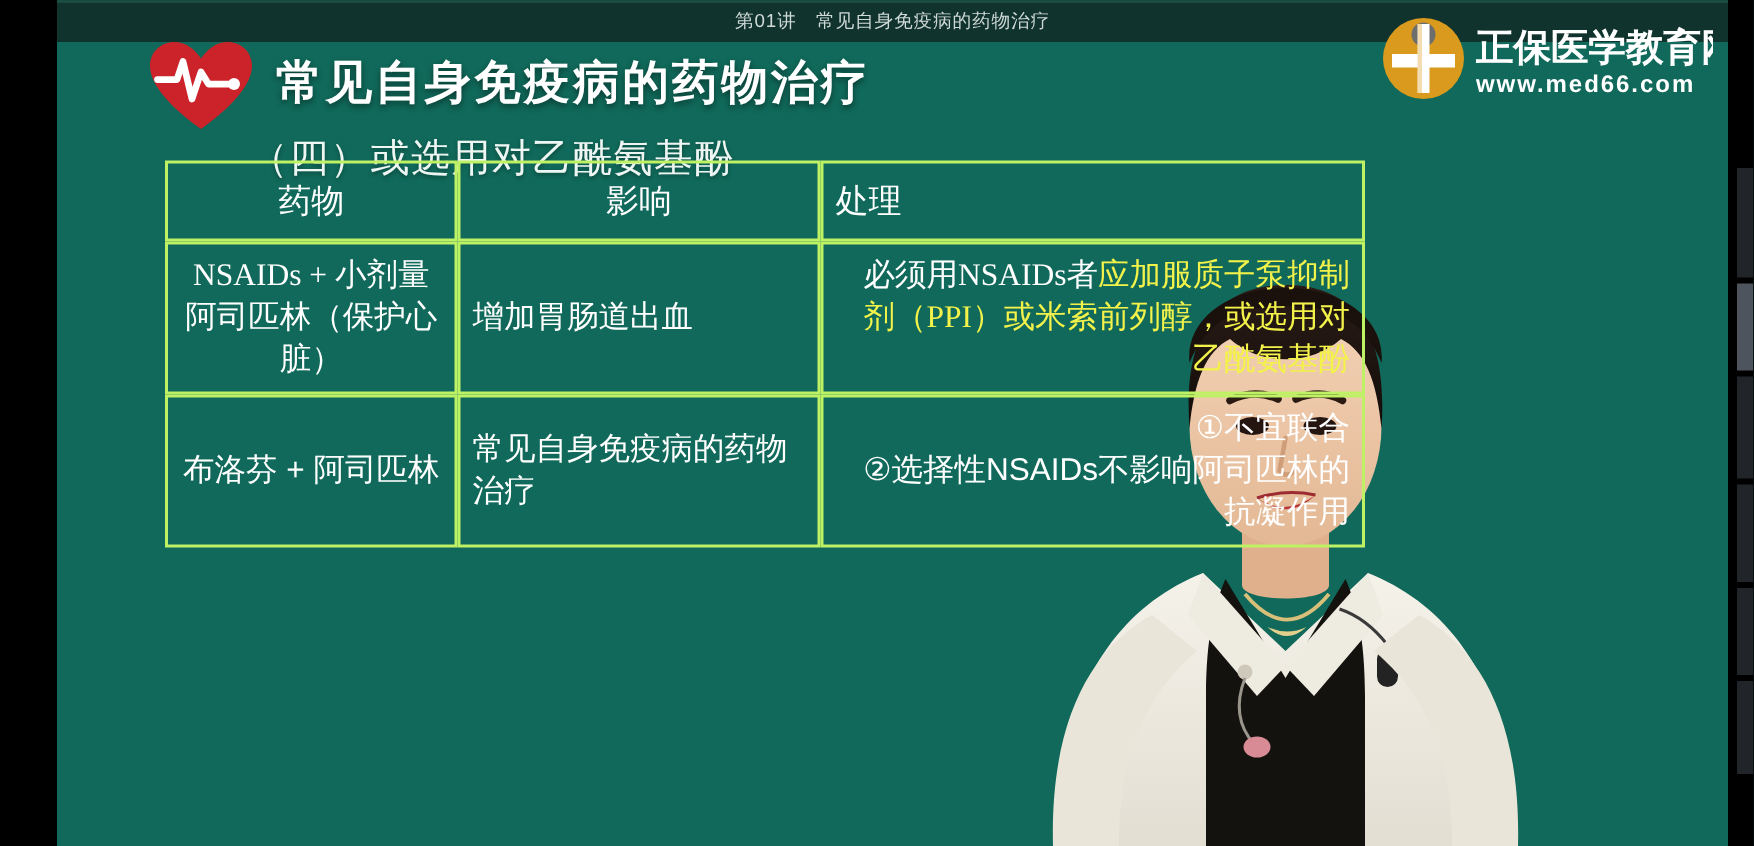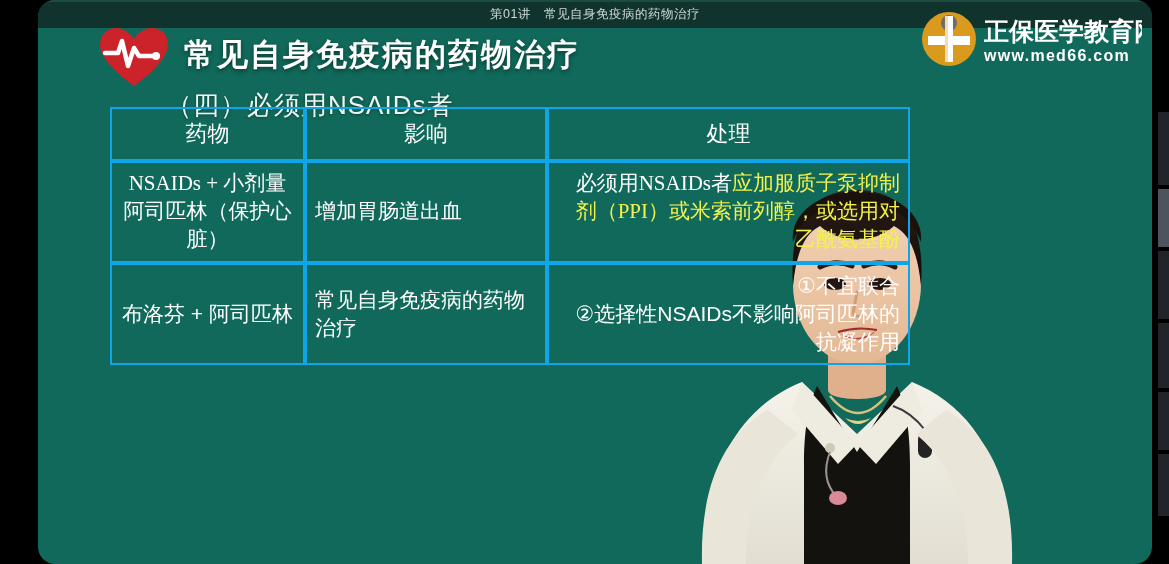--- a/index.html
+++ b/index.html
@@ -1,21 +1,21 @@
 <!DOCTYPE html>
 <html><head>
 <meta charset="utf-8">
 <style>
   html,body{margin:0;padding:0;background:#000;}
   body{width:1169px;height:564px;overflow:hidden;font-family:"Liberation Sans","DejaVu Sans",sans-serif;}
 
   #screen{position:relative;width:1169px;height:564px;background:#000;overflow:hidden;}
 
   
-  #stage{position:absolute;left:38px;top:0;width:1114px;height:564px;background:#10695a;overflow:hidden;border-radius:17px;}
+  #stage{position:absolute;left:38px;top:0;width:1114px;height:564px;background:#10695a;overflow:hidden;}
 
   
   #topbar{position:absolute;left:0;top:0;width:100%;height:28px;background:#11332e;}
   #topbar .tb-title{
     position:absolute;left:0;right:0;top:0;height:28px;line-height:28px;
     text-align:center;color:#cfd9d6;font-size:12.5px;letter-spacing:.5px;
   }
   #topbar .tb-accent{position:absolute;left:0;right:0;top:0;height:2px;background:#1b4c42;}
 
   
@@ -38,21 +38,21 @@
     text-shadow:0 1px 3px rgba(0,0,0,.35);
   }
 
   
   #tbl{
     position:absolute;left:72px;top:107px;width:740px;
     border-collapse:separate;border-spacing:0;
     table-layout:fixed;
   }
   #tbl td{
-    border:2px solid #0ea5e9;
+    border:2px solid #bef264;
     padding:6px 8px;
     color:#ffffff;
     font-size:21px;
     line-height:1.33;
     vertical-align:middle;
     background:transparent;
   }
   #tbl td.hd{text-align:center;height:38px;font-size:22px;}
   #tbl td.c1{width:175px;text-align:center;}
   #tbl td.c2{width:222px;}
@@ -157,28 +157,28 @@
     <svg style="position:absolute;right:10px;top:10px;width:222px;height:58px;" viewBox="0 0 222 58">
       <circle cx="29" cy="29" r="27" fill="#d99a1e"></circle>
       <circle cx="29" cy="13" r="8" fill="#6d6d6d"></circle>
       <rect x="25" y="6" width="8" height="46" fill="#ffffff"></rect>
       <rect x="8" y="26" width="42" height="9" fill="#ffffff"></rect>
       <rect x="25" y="6" width="3" height="46" fill="#d99a1e" opacity=".35"></rect>
       <text x="64" y="30" font-family="'Liberation Sans',sans-serif" font-size="25" font-weight="bold" fill="#ffffff">正保医学教育网</text>
       <text x="64" y="51" font-family="'Liberation Sans',sans-serif" font-size="16" font-weight="bold" letter-spacing="1.3" fill="#ffffff">www.med66.com</text>
     </svg>
 
-    <div id="subtitle">（四）必须用NSAIDs者</div>
+    <div id="subtitle">（四）或选用对乙酰氨基酚</div>
 
     <table id="tbl">
       <tbody>
         <tr>
           <td class="hd c1">药物</td>
           <td class="hd c2">影响</td>
-          <td class="hd c3" style="text-align:center;">处理</td>
+          <td class="hd c3" style="text-align:left;">处理</td>
         </tr>
         <tr>
           <td class="c1 r1">NSAIDs + 小剂量阿司匹林（保护心脏）</td>
           <td class="c2 r1 hl">增加胃肠道出血</td>
           <td class="c3 r1"><span class="wt">必须用NSAIDs者</span><span class="hl">应加服质子泵抑制剂（PPI）或米索前列醇，或选用对乙酰氨基酚</span></td>
         </tr>
         <tr>
           <td class="c1 r2">布洛芬 + 阿司匹林</td>
           <td class="c2 r2 hl">常见自身免疫病的药物治疗</td>
           <td class="c3 r2" style="white-space:pre-line;">①不宜联合

